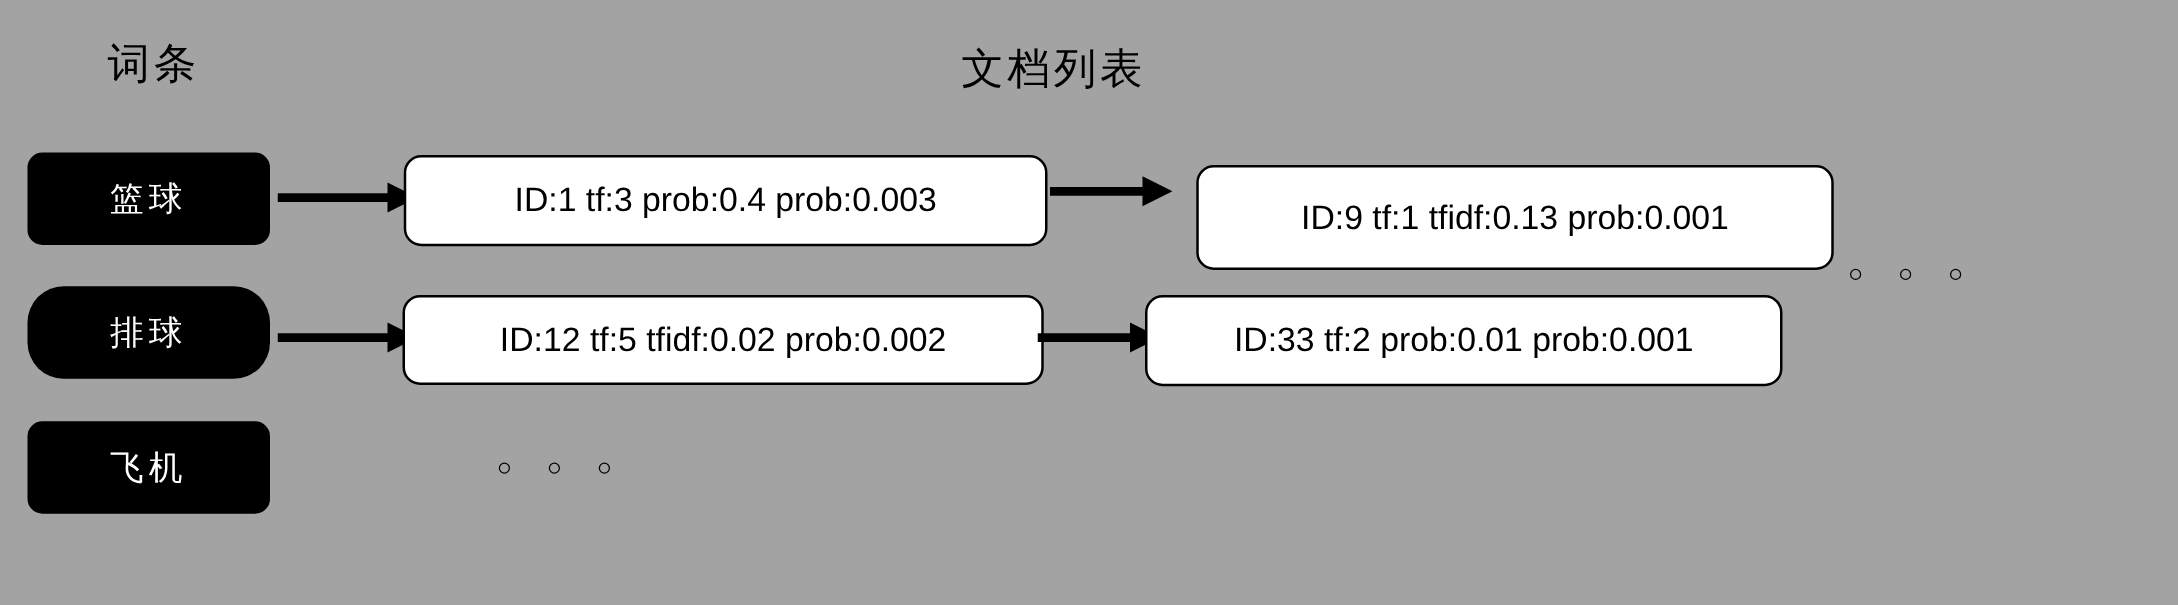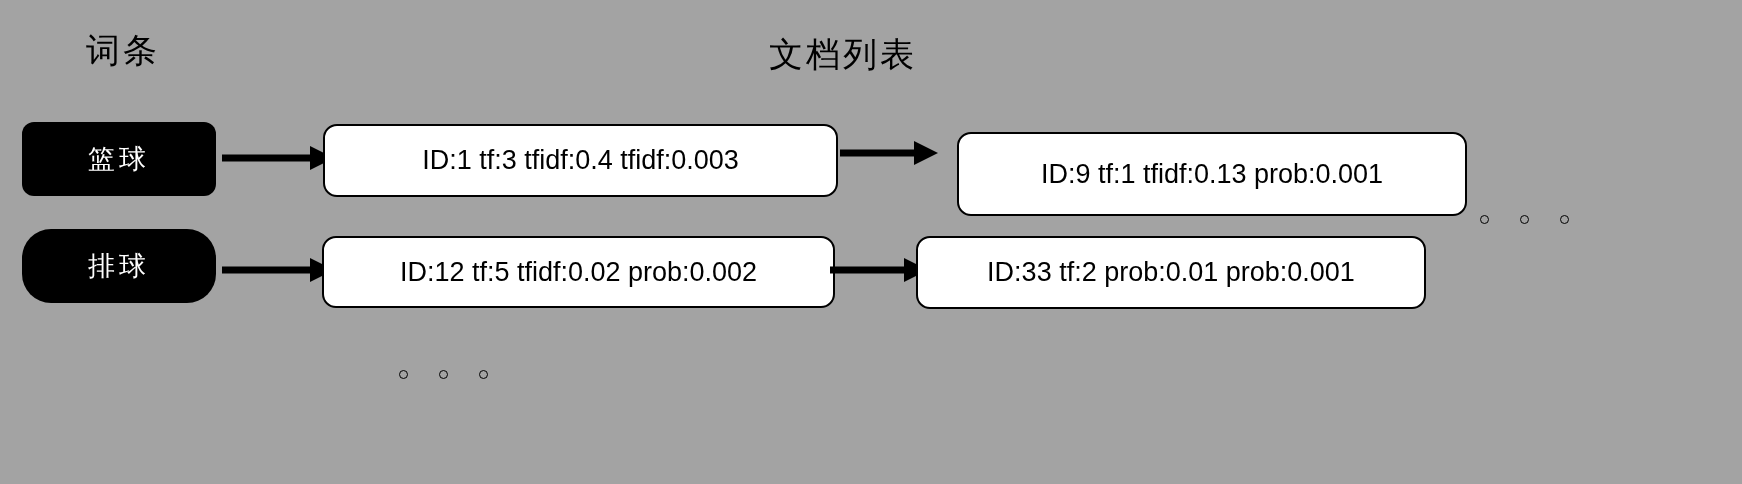--- a/index.html
+++ b/index.html
@@ -105,29 +105,30 @@
 <div id="canvas">
 
   <div class="heading" id="heading-term">词条</div>
 
   <div class="heading" id="heading-doclist">文档列表</div>
 
   <div class="term-box" id="term-box-0">篮球</div>
 
   <div class="term-box" id="term-box-1">排球</div>
 
+  <div class="term-box" id="term-box-2">飞机</div>
 
   <div class="arrow" id="arrow-0-0">
     <svg viewBox="0 0 112 30" preserveAspectRatio="none">
       <line x1="0" y1="15" x2="92" y2="15" stroke="#000000" stroke-width="7"></line>
       <polygon points="88,3 112,15 88,27" fill="#000000"></polygon>
     </svg>
   </div>
 
-  <div class="doc-box" id="doc-box-0-0">ID:1 tf:3 tfidf:0.4 tfidf:0.003</div>
+  <div class="doc-box" id="doc-box-0-0">ID:1 tf:3 prob:0.4 prob:0.003</div>
 
   <div class="arrow" id="arrow-0-1">
     <svg viewBox="0 0 98 30" preserveAspectRatio="none">
       <line x1="0" y1="15" x2="78" y2="15" stroke="#000000" stroke-width="7"></line>
       <polygon points="74,3 98,15 74,27" fill="#000000"></polygon>
     </svg>
   </div>
 
   <div class="doc-box" id="doc-box-0-1">ID:9 tf:1 tfidf:0.13 prob:0.001</div>
 

